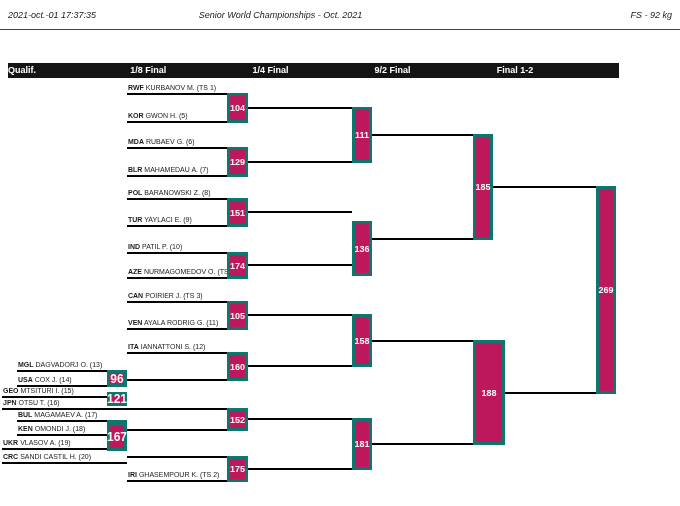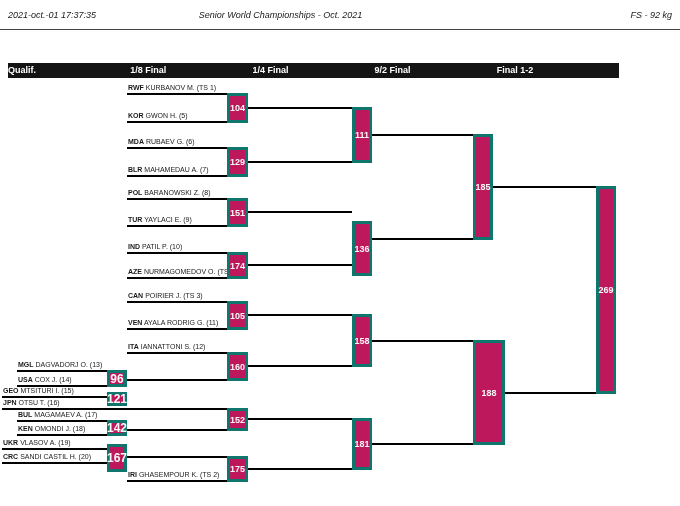--- a/index.html
+++ b/index.html
@@ -88,21 +88,21 @@
 
   <div class="box small" style="left:107px;top:370px;width:20px;height:17px">
       <span>96</span>
     </div>
   <div class="box small" style="left:107px;top:392px;width:20px;height:14px">
       <span>121</span>
     </div>
   <div class="box small" style="left:107px;top:420px;width:20px;height:16px">
       <span>142</span>
     </div>
-  <div class="box small" style="left:107px;top:444px;width:20px;height:28px">
+  <div class="box small" style="left:107px;top:423px;width:20px;height:28px">
       <span>167</span>
     </div>
 
   <div class="box" style="left:227px;top:93px;width:21px;height:30px">
       <span>104</span>
     </div>
   <div class="box" style="left:227px;top:147px;width:21px;height:30px">
       <span>129</span>
     </div>
   <div class="box" style="left:227px;top:198px;width:21px;height:29px">

